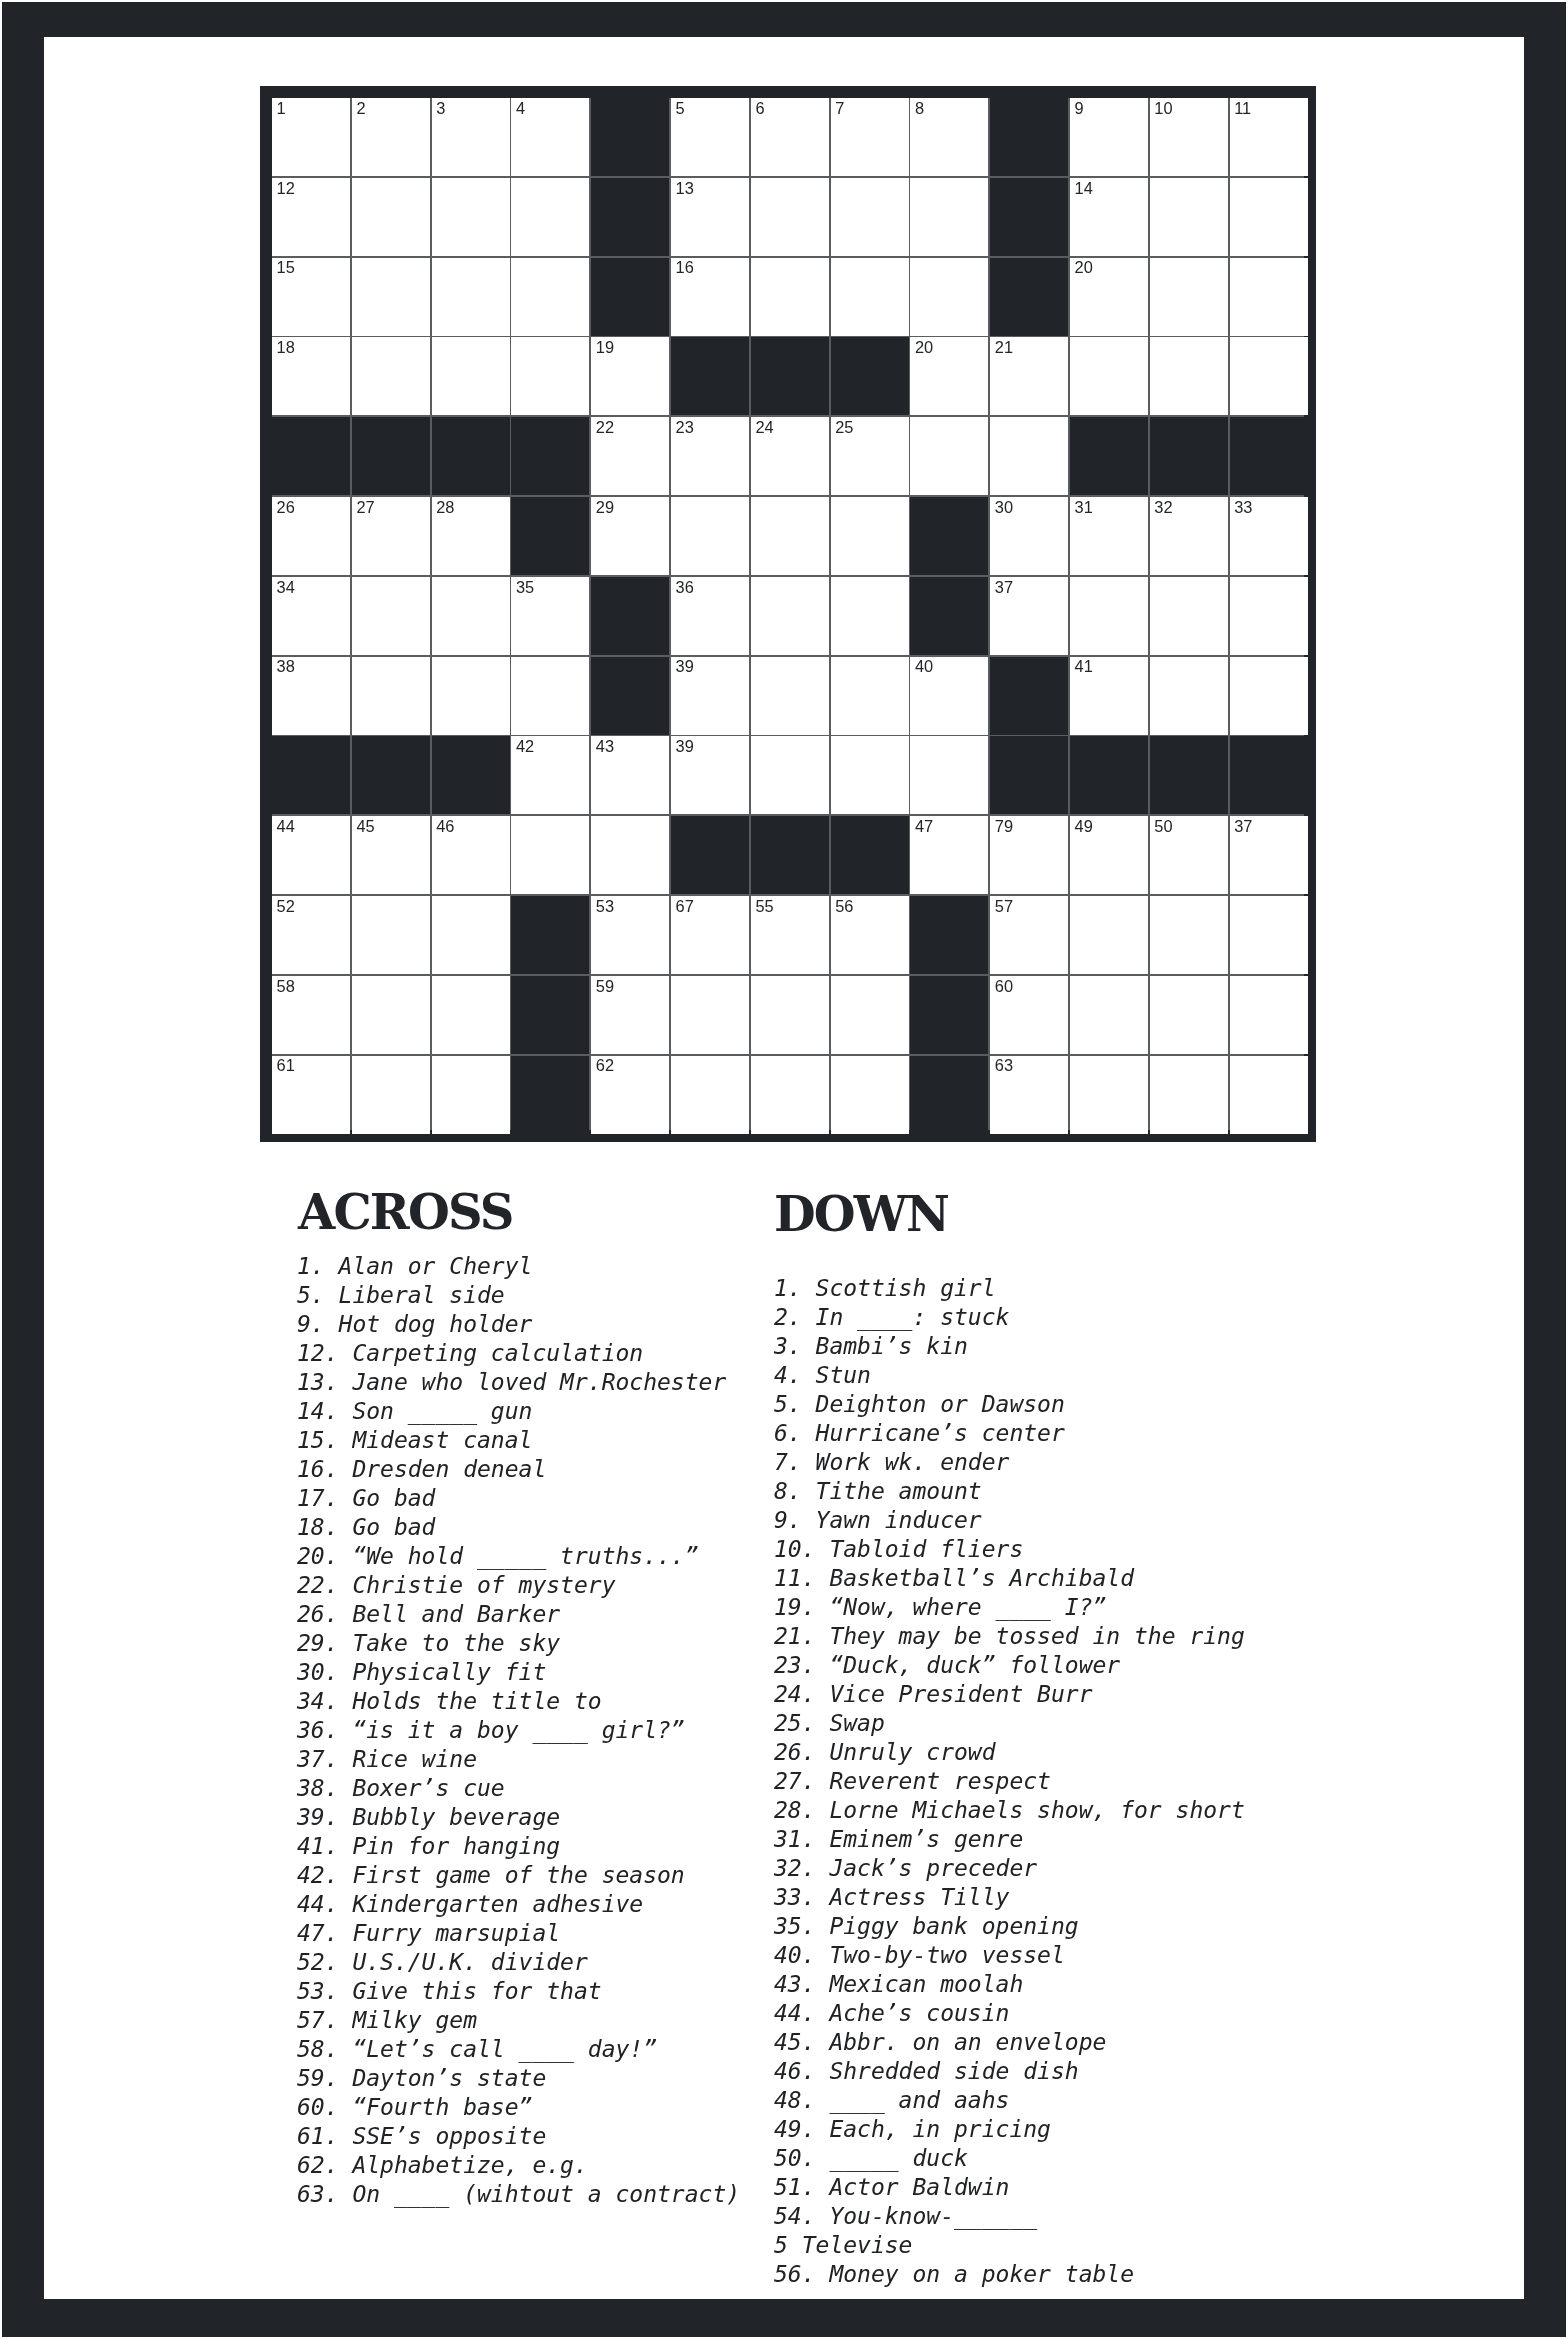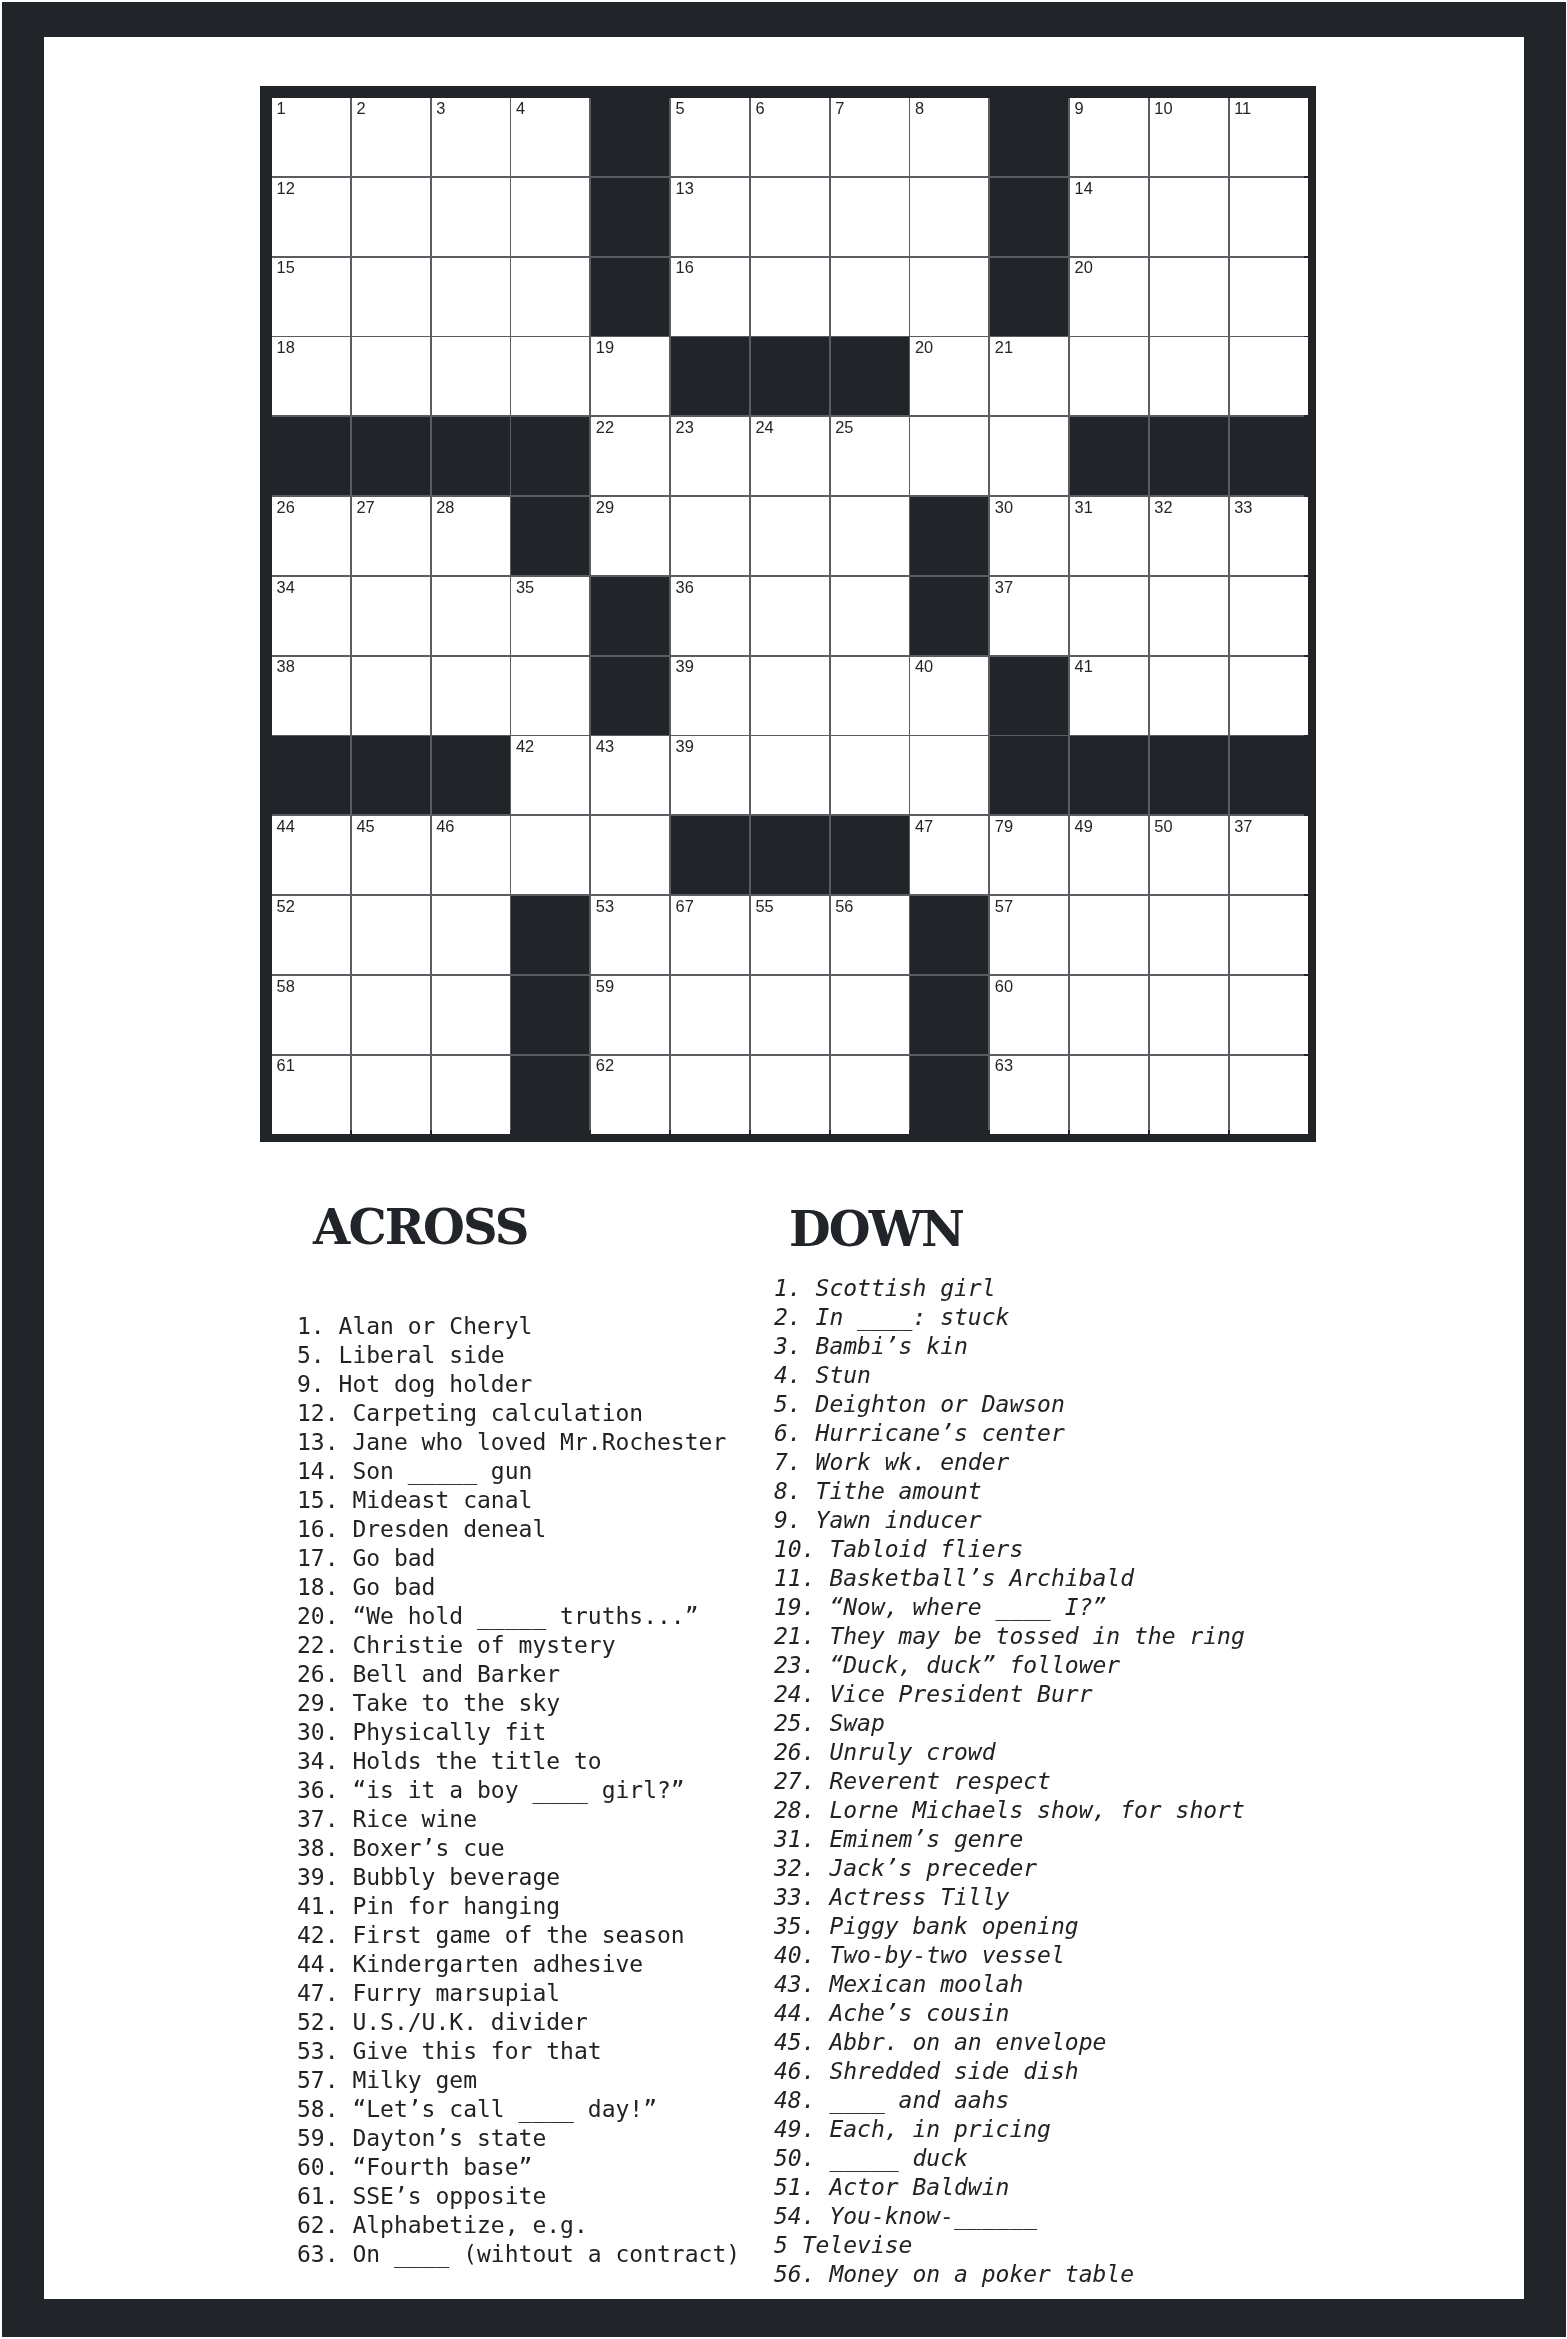--- a/index.html
+++ b/index.html
@@ -50,39 +50,39 @@
     position:absolute;
     top:0.9px;left:4.6px;
     font-family:"Liberation Sans","DejaVu Sans",sans-serif;
     font-size:16.4px;
     line-height:1.15;
     color:#232527;
   }
   
   .list-title{
     position:absolute;
-    margin:15px;
+    margin:0;
     font-family:"DejaVu Serif","Liberation Serif",serif;
     font-weight:bold;
     font-size:48px;
     line-height:48px;
     letter-spacing:-1.8px;
     color:var(--ink);
   }
   #across-title{left:298px;top:1188px;}
   #down-title{left:774px;top:1190px;}
   .clues{
     position:absolute;
     font-family:"DejaVu Sans Mono","Liberation Mono",monospace;
     font-size:23px;
     line-height:29px;
     color:#202224;
     white-space:pre;
   }
-  #across-list{left:297px;top:1312px;}
+  #across-list{left:297px;top:1252px;font-style:italic;}
   #down-list{left:774px;top:1274px;font-style:italic;}
   .clue{white-space:pre;}
 </style>
 </head>
 <body>
 
 <div class="page">
 
   <div class="frame"></div>
 

